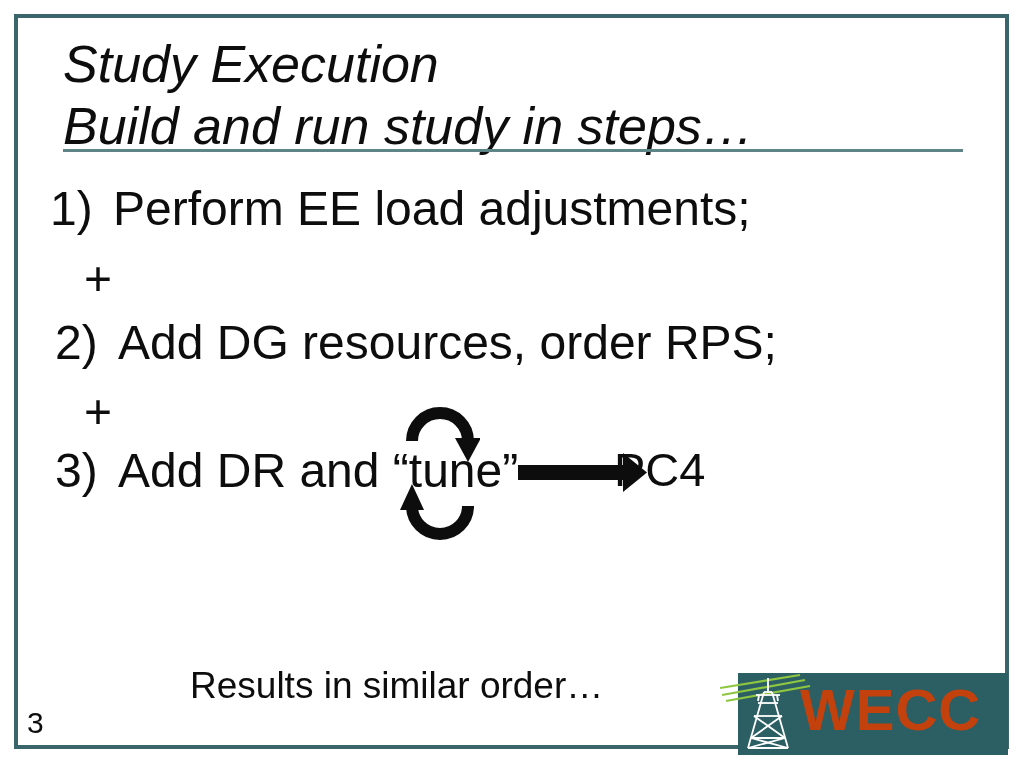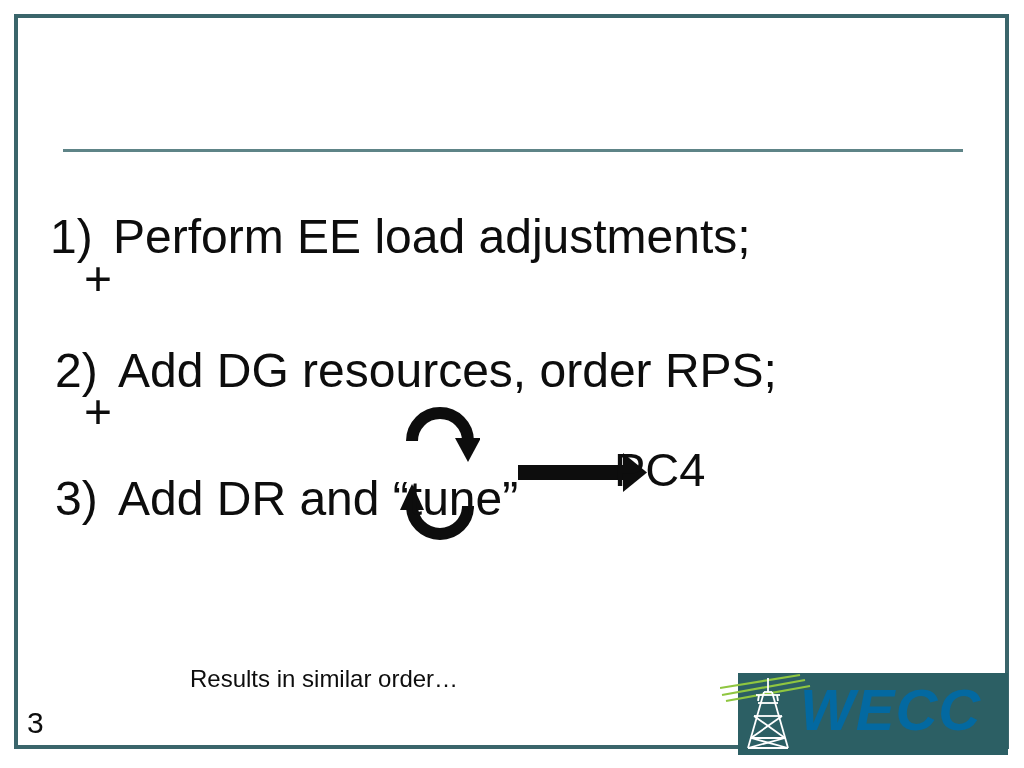--- a/index.html
+++ b/index.html
@@ -27,68 +27,68 @@
     letter-spacing: 0px;
   }
   .title-rule {
     left: 63px; top: 149px;
     width: 900px; height: 3px;
     background: #5e8487;
   }
   .step {
     font-size: 48px; line-height: 1.05;
     white-space: nowrap;
-    margin-top: 28px;
   }
   .step .num {
     display: inline-block;
     width: 63px;
   }
   .plus {
     font-size: 48px; line-height: 1.05;
   }
   .pc4 {
     left: 614px; top: 446px;
     font-size: 47px; line-height: 1;
     white-space: nowrap;
   }
   .note {
     left: 190px; top: 666px;
-    font-size: 24px; line-height: 1.1;
+    font-size: 37px; line-height: 1.1;
     white-space: nowrap;
   }
   .page-num {
     left: 27px; top: 708px;
     font-size: 30px; line-height: 1;
   }
   .logo-block {
     left: 738px; top: 673px;
     width: 270px; height: 82px;
     background: #2c5f64;
   }
   .logo-art { left: 720px; top: 670px; }
   .logo-text {
     left: 800px; top: 681px;
     font-size: 58px; line-height: 1;
     font-weight: bold;
-    color: #0369a1;
+    color: #c2410c;
     letter-spacing: 1px;
-    font-style: italic;
   }
   .cycle-icon { left: 400px; top: 398px; }
   .flow-arrow { left: 518px; top: 452px; }
 </style>
 </head>
 <body>
 
 <div>
 
   <div class="abs frame"></div>
 
   <div class="abs title">
+    <div>Study Execution</div>
+    <div>Build and run study in steps…</div>
   </div>
 
   <div class="abs title-rule"></div>
 
   <div class="abs step" style="left:50px; top:184px;">
     <span class="num">1)</span><span>Perform EE load adjustments;</span>
   </div>
 
   <div class="abs plus" style="left:84px; top:254px;">+</div>
 

